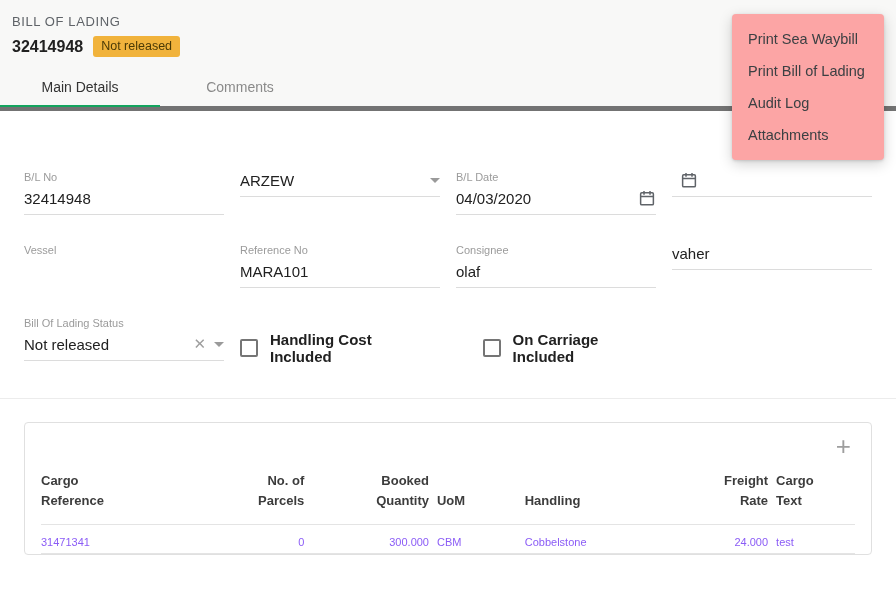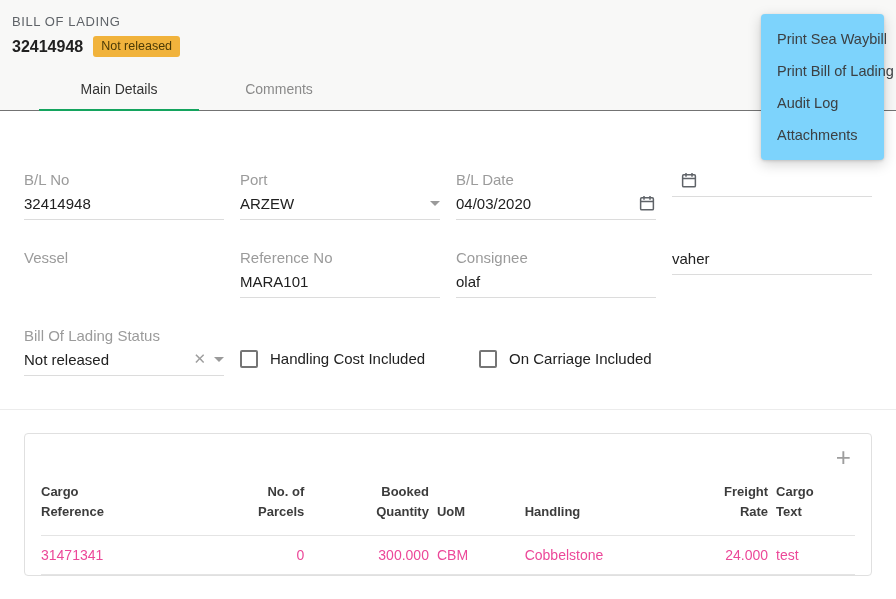--- a/index.html
+++ b/index.html
@@ -16,40 +16,40 @@
   .eyebrow {
     font-size: 13px; color: #5f6368; letter-spacing: .6px; margin-bottom: 7px;
   }
   .doc-row { display: flex; align-items: center; }
   .doc-no { font-size: 16px; font-weight: bold; color: #212121; }
   .badge {
     margin-left: 10px; background: #f1b33c; color: #4a3a06;
     font-size: 12.5px; padding: 3px 8px; border-radius: 3px; line-height: 1.2;
   }
   
-  .tabs { display: flex; border-bottom: 1px solid #737373; height: 44px; padding-left: 39px; }
+  .tabs { display: flex; border-bottom: 5px solid #737373; height: 44px; }
   .tab {
     width: 160px; display: flex; align-items: center; justify-content: center;
     font-size: 14px; color: #8a8a8a; cursor: pointer; position: relative;
   }
   .tab.active { color: #333333; }
   .tab.active::after {
     content: ""; position: absolute; left: 0; right: 0; bottom: -1px;
     height: 2px; background: #14a45e;
   }
   
   .form-area {
     padding: 60px 24px 0 24px;
     display: grid;
     grid-template-columns: repeat(4, 1fr);
     column-gap: 16px;
     row-gap: 29px;
   }
   .field { min-width: 0; }
-  .f-label { display: block; font-size: 15px; color: #9b9b9b; margin-bottom: 6px; }
+  .f-label { display: block; font-size: 11px; color: #9b9b9b; margin-bottom: 6px; }
   .f-line {
     display: flex; align-items: center;
     border-bottom: 1px solid #dcdcdc; padding-bottom: 7px; min-height: 26px;
   }
   .f-input {
     border: none; outline: none; background: transparent; width: 100%;
     font-family: inherit; font-size: 15px; color: #212121; padding: 0;
   }
   .f-input::placeholder { color: #c2c2c2; }
   .f-value { flex: 1; font-size: 15px; color: #212121; white-space: nowrap; overflow: hidden; }
@@ -57,20 +57,21 @@
     width: 0; height: 0; flex: none; margin-left: 8px;
     border-left: 5px solid transparent; border-right: 5px solid transparent;
     border-top: 5px solid #9a9a9a;
   }
   .clear-x { flex: none; font-size: 15px; color: #9e9e9e; margin-left: 8px; cursor: pointer; }
   .cal-btn { flex: none; margin-left: 8px; cursor: pointer; line-height: 0; }
   
   .check-group {
     grid-column: 2 / span 2; display: flex; align-items: center; gap: 54px;
     padding-top: 14px;
+    font-weight: bold;
   }
   .check { display: flex; align-items: center; cursor: pointer; }
   .cbox {
     width: 18px; height: 18px; border: 2px solid #757575; border-radius: 2px;
     background: #fff; flex: none;
   }
   .check-label { margin-left: 12px; font-size: 15px; color: #212121; }
   
   .section-divider { border-top: 1px solid #ececec; margin-top: 33px; }
   
@@ -83,31 +84,31 @@
     border: none; background: transparent; color: #9e9e9e; font-size: 26px;
     line-height: 1; cursor: pointer; font-family: inherit; font-weight: 300;
     padding: 0 4px;
   }
   table { width: 100%; border-collapse: collapse; }
   th {
     font-size: 13px; font-weight: bold; color: #3c3c3c;
     padding: 8px 8px 13px 0; vertical-align: bottom; border-bottom: 1px solid #e4e4e4;
   }
   td {
-    font-size: 14px; color: #ec4899;
-    padding: 11px 8px 11px 0; border-bottom: 1px solid #e4e4e4;
+    font-size: 11px; color: #8b5cf6;
+    padding: 11px 8px 5px 0; border-bottom: 1px solid #e4e4e4;
   }
   .al { text-align: left; }
   .ar { text-align: right; }
   .thw { display: inline-block; line-height: 1.55; }
   .w70 { max-width: 70px; } .w55 { max-width: 58px; } .w72 { max-width: 72px; } .w50 { max-width: 50px; }
   
   .menu {
-    position: absolute; top: 14px; right: 12px; width: 123px;
-    background: #7dd3fc; border-radius: 4px; padding: 9px 0;
+    position: absolute; top: 14px; right: 12px; width: 152px;
+    background: #fca5a5; border-radius: 4px; padding: 9px 0;
     box-shadow: 0 1px 3px rgba(0,0,0,.14), 0 4px 14px rgba(0,0,0,.18);
     z-index: 10;
   }
   .menu-item {
     font-size: 14.5px; color: #3c4043; padding: 8px 16px; cursor: pointer;
     white-space: nowrap;
   }
 </style>
 </head>
 <body>
@@ -133,21 +134,20 @@
 <section class="form-area">
 
   <div class="field">
     <label class="f-label">B/L No</label>
     <div class="f-line">
       <input class="f-input" value="32414948" style="">
     </div>
   </div>
 
   <div class="field">
-    <label class="f-label">Port</label>
     <div class="f-line">
       <span class="f-value">ARZEW</span>
       <span class="caret"></span>
     </div>
   </div>
 
   <div class="field">
     <label class="f-label">B/L Date</label>
     <div class="f-line">
       <input class="f-input" value="04/03/2020" style="">

